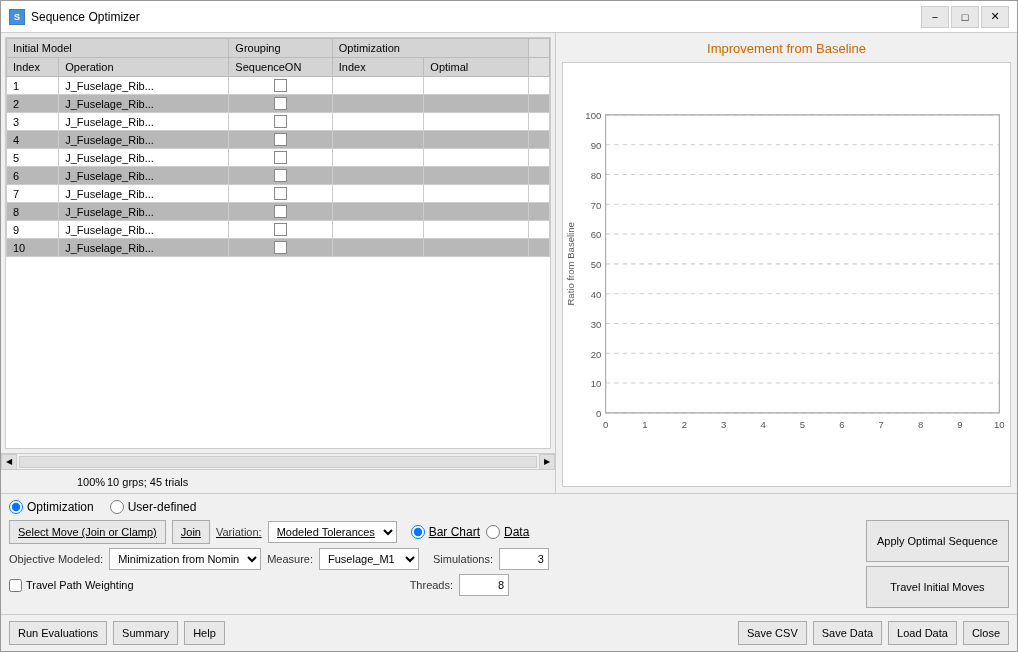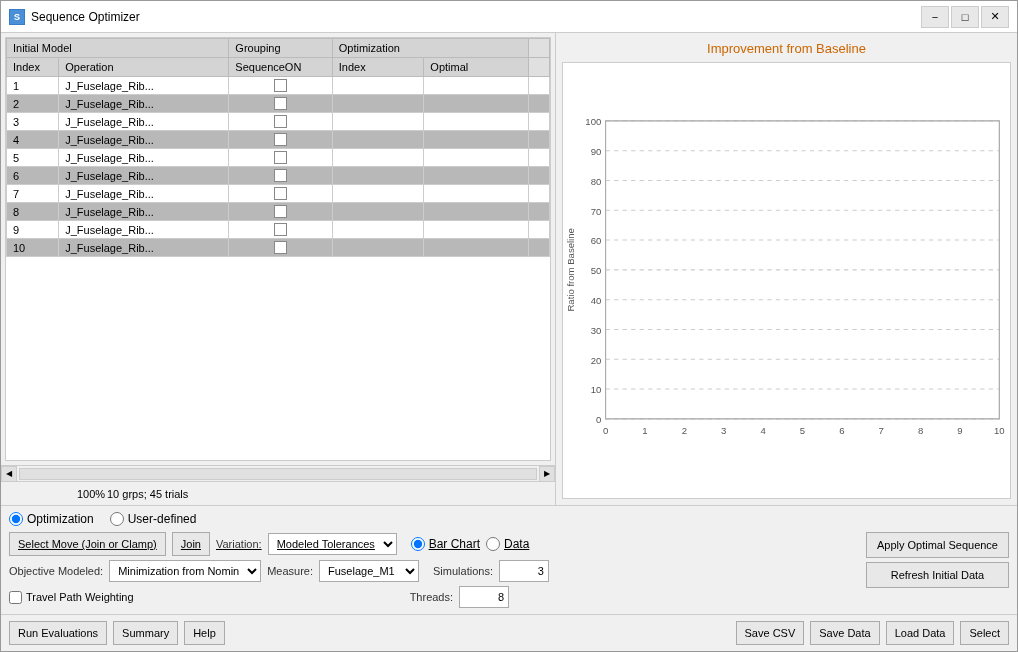--- a/index.html
+++ b/index.html
@@ -66,21 +66,21 @@
 
     .ctrl-btn { height: 24px; padding: 0 8px; background: #e8e8e8; border: 1px solid #aaa; cursor: pointer; font-size: 11px; white-space: nowrap; }
 
     .dropdown { height: 22px; border: 1px solid #aaa; background: white; font-size: 11px; padding: 0 4px; min-width: 80px; }
 
     .label-text { font-size: 11px; color: #333; white-space: nowrap; }
 
     .input-field { height: 22px; width: 50px; border: 1px solid #aaa; background: white; font-size: 11px; padding: 0 4px; text-align: right; }
 
     .checkbox-label { display: flex; align-items: center; gap: 4px; font-size: 11px; }
-    .action-btn { height: 26px; padding: 0 10px; background: #e8e8e8; border: 1px solid #aaa; cursor: pointer; font-size: 11px; white-space: nowrap; }
+    .action-btn { height: 42px; padding: 0 10px; background: #e8e8e8; border: 1px solid #aaa; cursor: pointer; font-size: 11px; white-space: nowrap; }
 
     .bottom-bar { display: flex; align-items: center; gap: 6px; padding: 6px 8px; border-top: 1px solid #ccc; background: #f0f0f0; }
     .bottom-right { margin-left: auto; }
 
     .controls-section { display: flex; align-items: flex-start; gap: 8px; }
     .left-controls { flex: 1; }
     .right-side-btns { display: flex; flex-direction: column; gap: 4px; padding-top: 0; }
   </style>
 </head>
 <body>
@@ -360,30 +360,30 @@
             <input type="checkbox" style="">
             <span>Travel Path Weighting</span>
           </label>
           <span class="label-text" style="margin-left:270px;">Threads:</span>
           <input type="text" class="input-field" value="8" style="">
         </div>
       </div>
 
       <div class="right-side-btns">
         <button class="action-btn">Apply Optimal Sequence</button>
-        <button class="action-btn">Refresh Initial Data</button>
+        <button class="action-btn">Travel Initial Moves</button>
       </div>
     </div>
   </div>
 
   <div class="bottom-bar">
     <button class="ctrl-btn">Run Evaluations</button>
     <button class="ctrl-btn">Summary</button>
     <button class="ctrl-btn">Help</button>
     <div style="flex:1;"></div>
     <button class="ctrl-btn">Save CSV</button>
     <button class="ctrl-btn">Save Data</button>
     <button class="ctrl-btn">Load Data</button>
     <div class="bottom-right">
-      <button class="ctrl-btn">Select</button>
+      <button class="ctrl-btn">Close</button>
     </div>
   </div>
 </div>
 
 </body></html>

